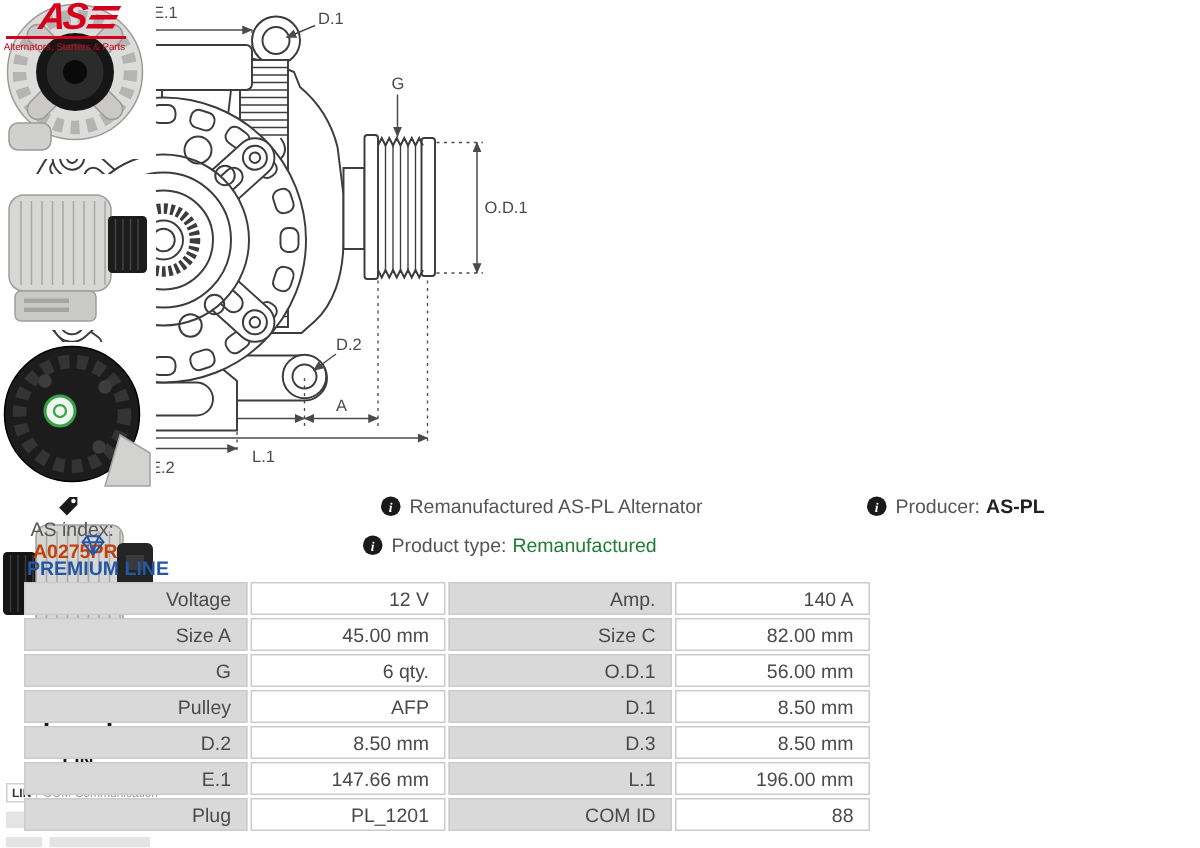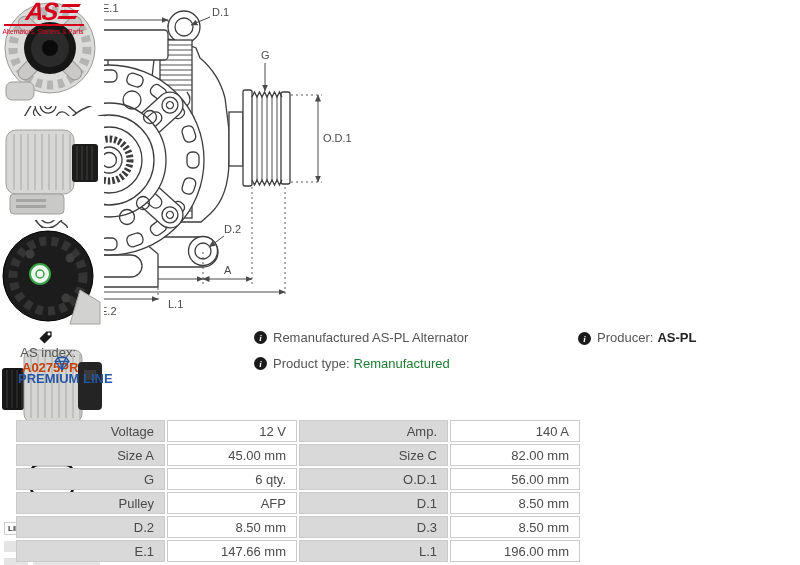--- a/index.html
+++ b/index.html
@@ -48,21 +48,21 @@
   .as-logo .mark { position:relative; height:28px; }
   .as-logo .as-txt { position:absolute; left:26px; top:-2px; font-size:25px; font-weight:bold; font-style:italic;
                      color:#d6001c; letter-spacing:-2px; transform:skewX(-6deg); line-height:26px; }
   .as-logo .stripe { position:absolute; background:#d6001c; height:3.2px; width:18px; transform:skewX(-30deg); }
   .as-logo .s1 { left:62px; top:4px; } .as-logo .s2 { left:60px; top:10px; } .as-logo .s3 { left:58px; top:16px; }
   .as-logo .rule { position:absolute; left:4px; top:24px; width:80px; height:1.5px; background:#d6001c; }
   .as-logo .tagline { position:absolute; top:28px; left:0; width:86px; text-align:center;
                       font-size:6.5px; color:#d6001c; white-space:nowrap; }
 
   
-  .spec-table { position:absolute; left:14px; top:386px; border-collapse:separate; border-spacing:2px;margin-top:32px; }
+  .spec-table { position:absolute; left:14px; top:386px; border-collapse:separate; border-spacing:2px; }
   .spec-table td { height:22px; font-size:13px; color:#4a4a4a; text-align:right;
                    padding:1px 10px 1px 4px; border:1px solid #cbcbcb; }
   .spec-table td.k { background:#d9d9d9; width:149px; }
   .spec-table td.v { background:#ffffff; width:130px; }
 </style>
 </head>
 <body>
 
 <div class="page">
 
@@ -275,37 +275,37 @@
     </span>
     <span>AS index:</span>
     <span class="bold-navy">A0275PR</span>
   </div>
 
   <div class="info-item" style="left:254px; top:330px;">
     <span class="ico iinfo"></span>
     <span>Remanufactured AS-PL Alternator</span>
   </div>
 
-  <div class="info-item" style="left:578px; top:330px;align-items:flex-end;">
+  <div class="info-item" style="left:578px; top:330px;">
     <span class="ico iinfo"></span>
     <span>Producer:</span>
     <span class="bold-dark">AS-PL</span>
   </div>
 
   <div class="info-item" style="left:18px; top:356px;flex-direction:column;">
     <span class="ico">
       <svg width="16" height="15" viewBox="0 0 16 15" fill="none" stroke="#2456a4" stroke-width="1.3">
         <path d="M4 1.5 L12 1.5 L15 5.5 L8 13.8 L1 5.5 Z"></path>
         <path d="M1 5.5 H15 M4 1.5 L6 5.5 L8 13.8 M12 1.5 L10 5.5 L8 13.8"></path>
       </svg>
     </span>
     <span class="premium">PREMIUM LINE</span>
   </div>
 
-  <div class="info-item" style="left:254px; top:356px;">
+  <div class="info-item" style="left:242px; top:356px;">
     <span class="ico iinfo"></span>
     <span>Product type:</span>
     <span class="bold-green">Remanufactured</span>
   </div>
 
   <div class="as-logo">
     <div class="mark">
       <span class="as-txt">AS</span>
       <span class="stripe s1"></span>
         <span class="stripe s2"></span>
@@ -346,16 +346,22 @@
       <td class="v">8.50 mm</td>
       <td class="k">D.3</td>
       <td class="v">8.50 mm</td>
     </tr>
     <tr>
       <td class="k">E.1</td>
       <td class="v">147.66 mm</td>
       <td class="k">L.1</td>
       <td class="v">196.00 mm</td>
     </tr>
+    <tr>
+      <td class="k">Plug</td>
+      <td class="v">PL_1201</td>
+      <td class="k">COM ID</td>
+      <td class="v">88</td>
+    </tr>
   </tbody>
     </table>
 
 </div>
 
 </body></html>

